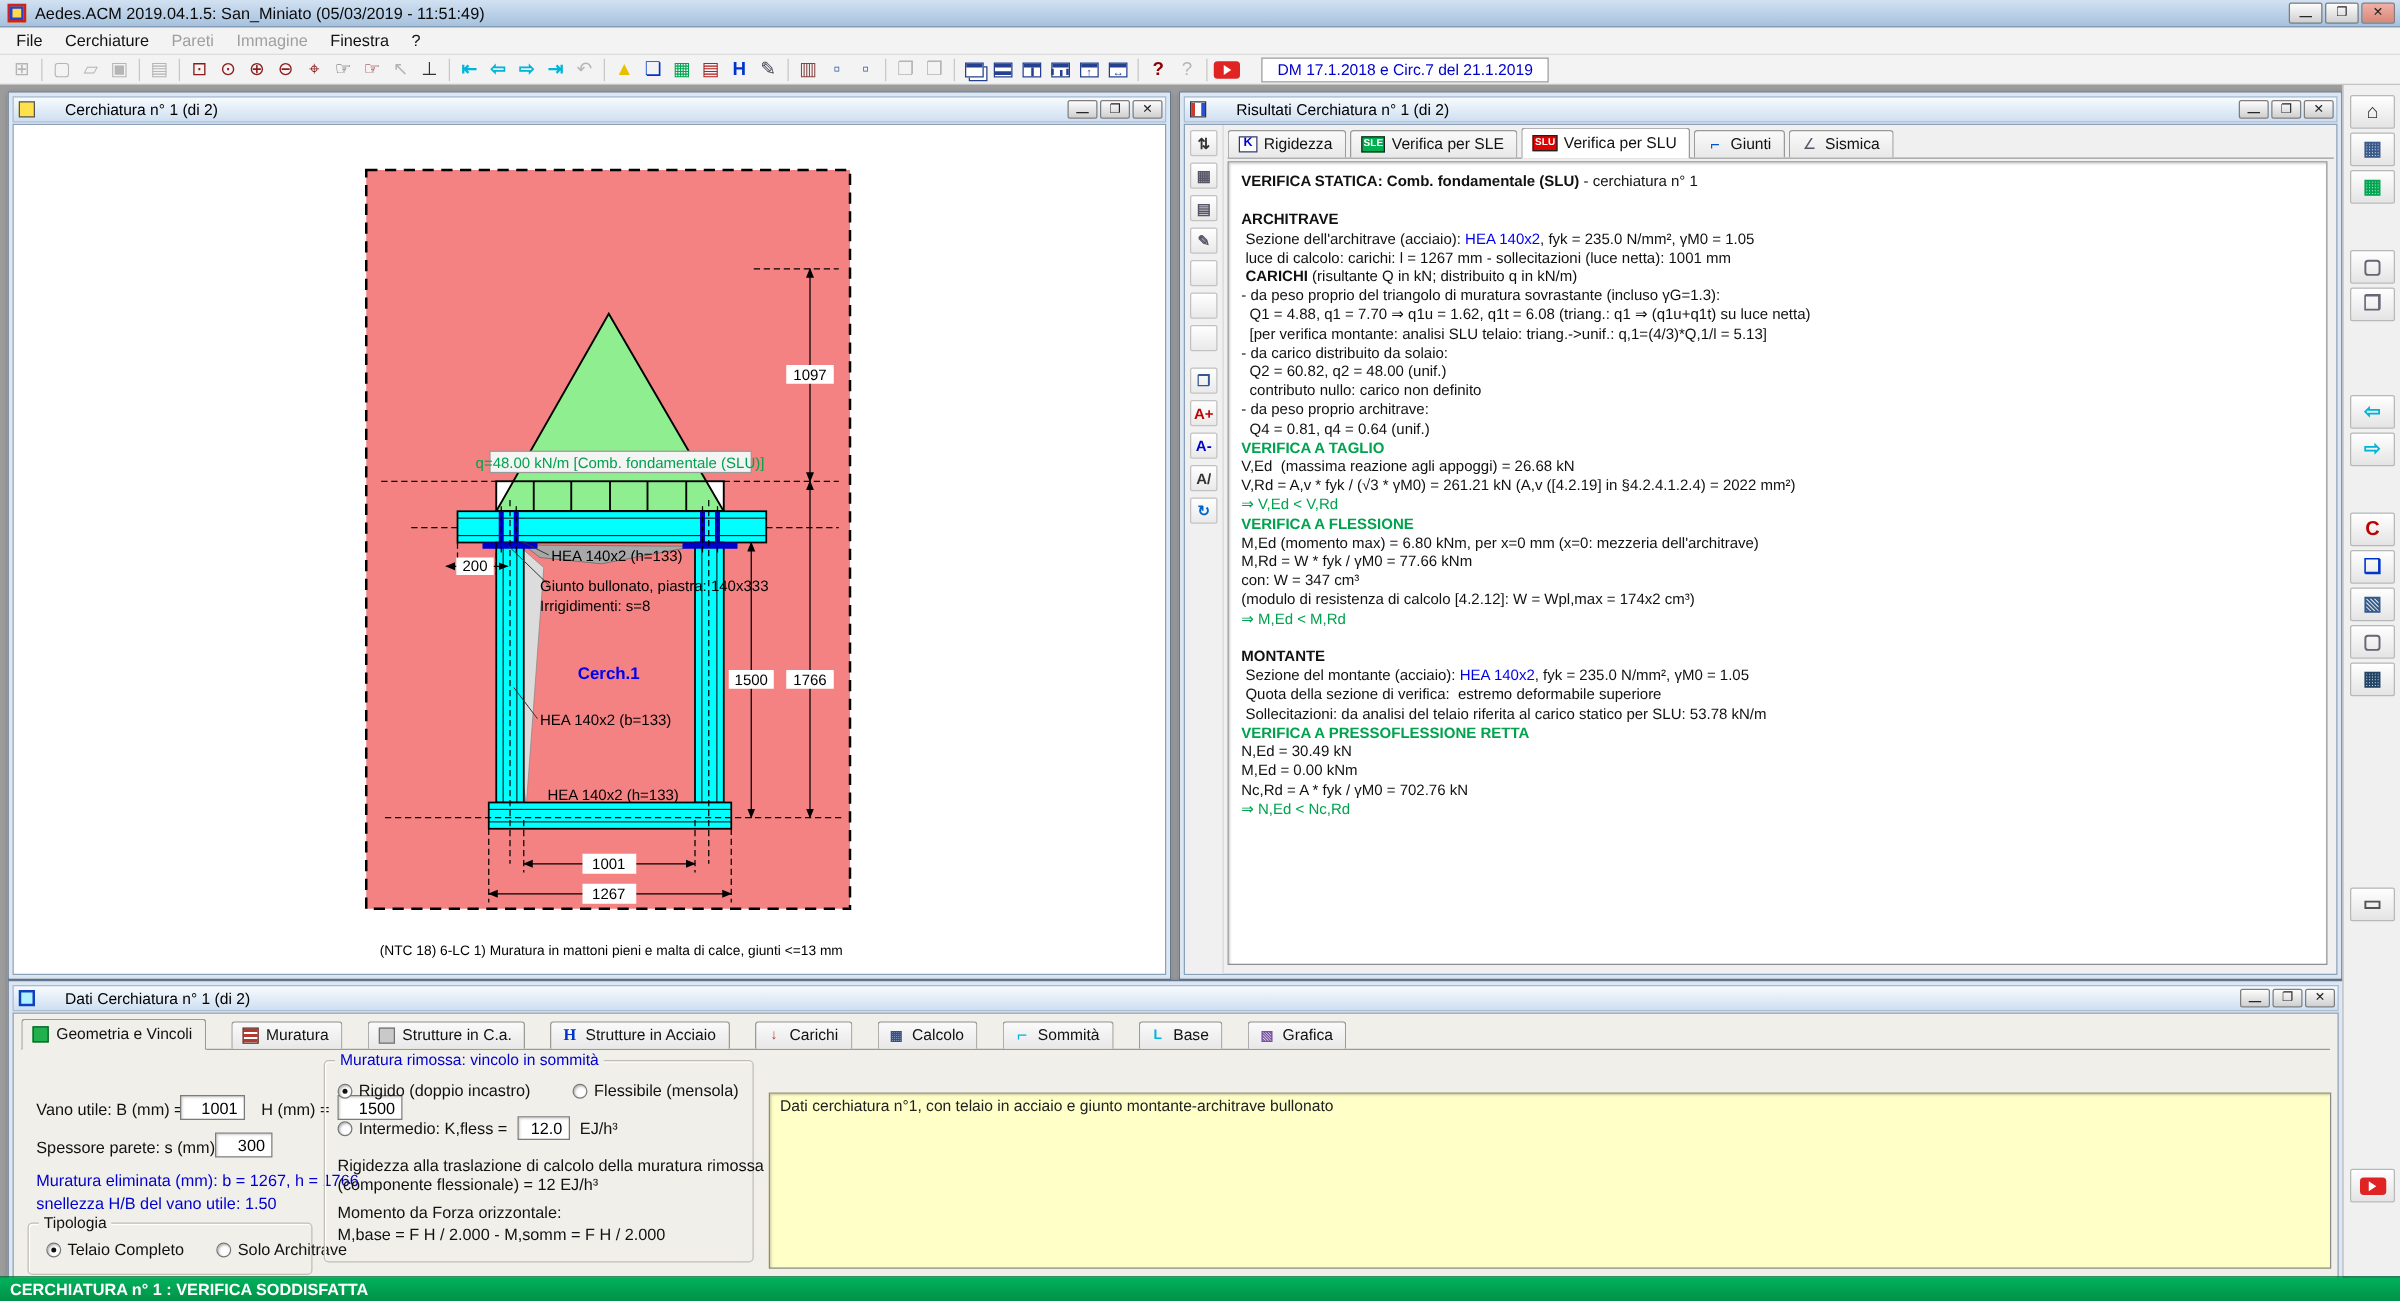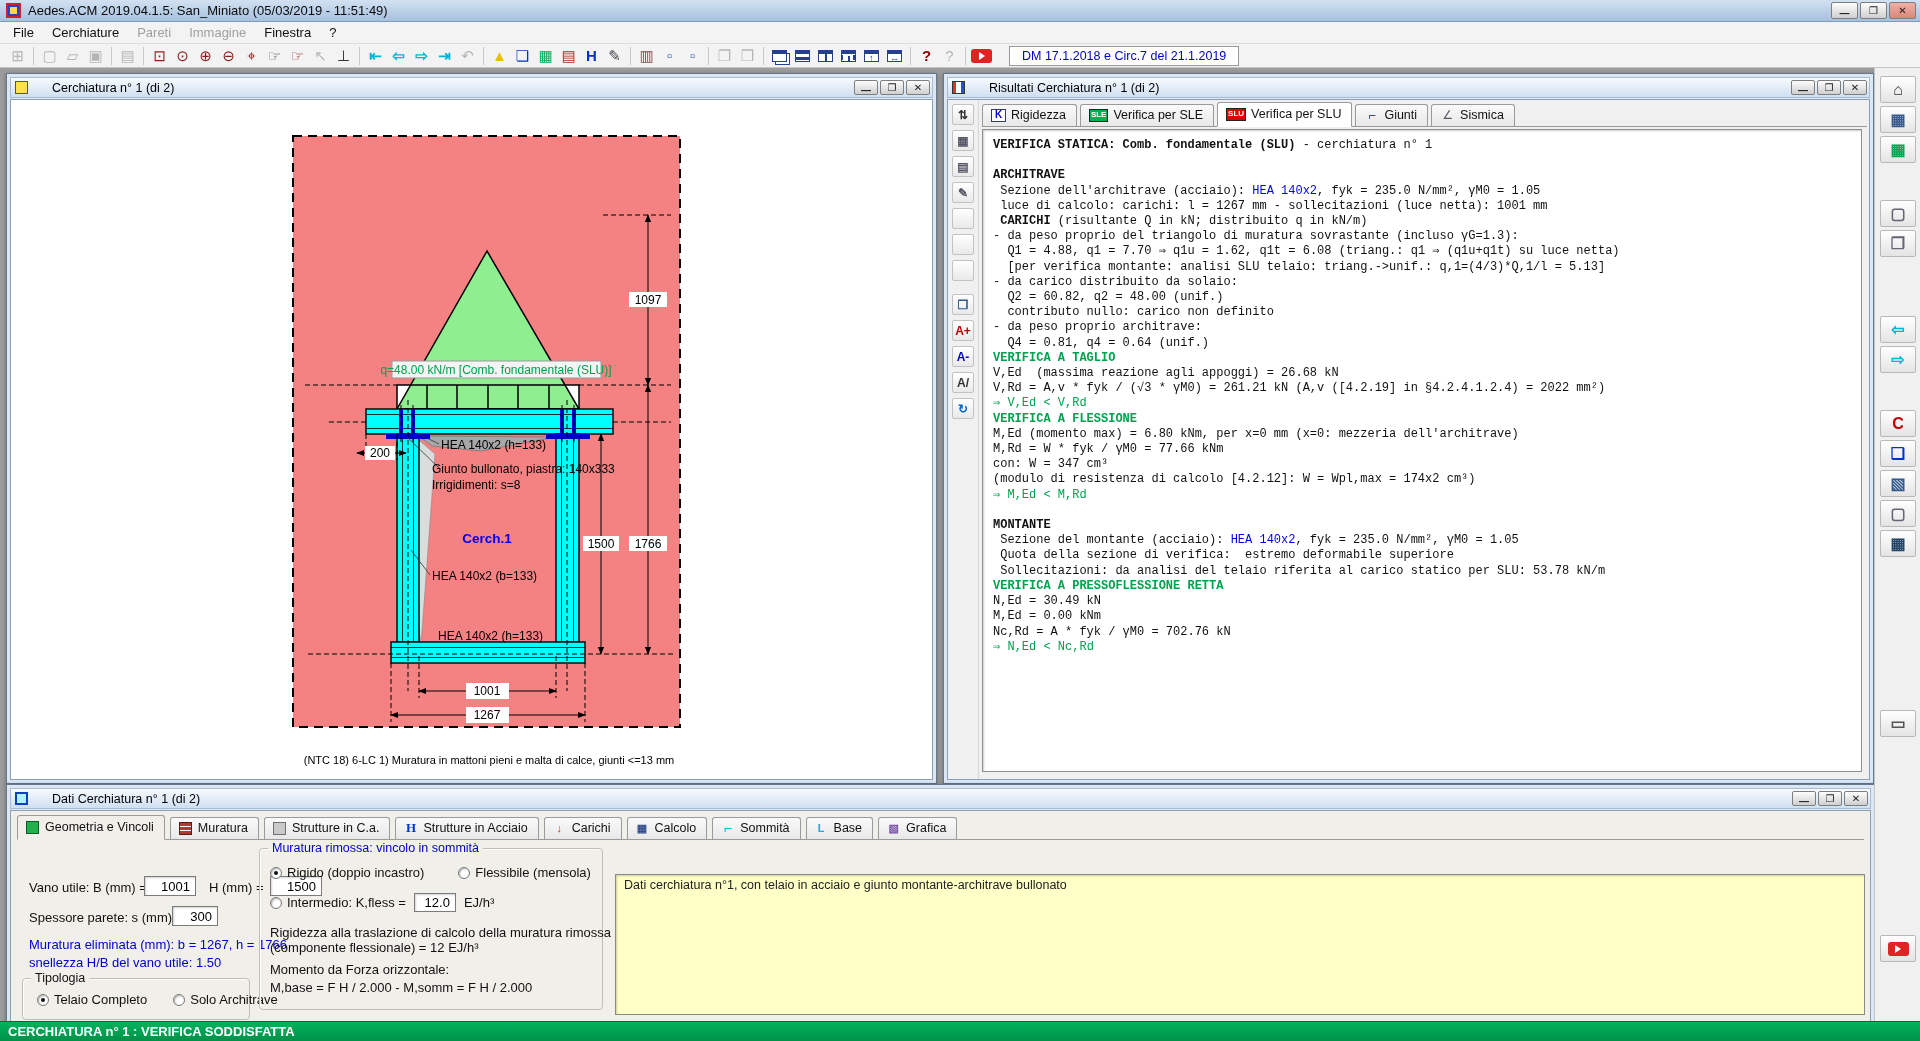--- a/index.html
+++ b/index.html
@@ -68,31 +68,31 @@
   .rtabs{position:absolute;left:34px;top:2px;right:2px;height:25px;display:flex;align-items:flex-end;border-bottom:1px solid #9a9a9a}
   .rtab{display:flex;align-items:center;gap:5px;padding:3px 10px 4px 8px;border:1px solid #9a9a9a;border-bottom:none;border-radius:3px 3px 0 0;background:linear-gradient(#fafafa,#e8e8e8);margin-right:3px;font-size:12.5px;height:22px}
   .rtab.active{background:#fff;height:25px;margin-bottom:-1px;border-bottom:1px solid #fff;font-weight:normal}
   .bdg{display:inline-flex;align-items:center;justify-content:center;min-width:15px;height:13px;font-size:9px;line-height:1}
   .bdg-k{color:#0000cc;border:1px solid #333a66;background:#fff;font-weight:bold;font-size:10px}
   .bdg-sle{background:#00b050;color:#fff;font-weight:bold;border:1px solid #222;font-size:8px;padding:0 1px}
   .bdg-slu{background:#e00000;color:#fff;font-weight:bold;border:1px solid #222;font-size:8px;padding:0 1px}
   .bdg-giunti{color:#0055cc;font-weight:bold;font-size:13px}
   .bdg-sismica{color:#556;font-size:12px}
   .results-panel{position:absolute;left:34px;top:29px;right:7px;bottom:7px;background:#fff;border:1px solid #8f8f8f;box-shadow:inset 1px 1px 2px rgba(0,0,0,.2);padding:8px 10px;overflow:hidden}
-  .tline{white-space:pre;font-family:Liberation Mono, monospace;font-size:12px;line-height:15.2px}
+  .tline{white-space:pre;font-family:Liberation Sans, sans-serif;font-size:12px;line-height:15.2px}
   .c-b{font-weight:bold}
   .c-bl{color:#0000ee}
   .c-g{color:#00a24e}
   .c-gb{color:#00a24e;font-weight:bold}
 
   
   #win-bottom{left:6px;top:784px;width:1869px;height:296px}
   #win-bottom .win-body{background:#f1efe9}
   .btabs{position:absolute;left:6px;top:4px;height:25px;display:flex;align-items:flex-end;border-bottom:1px solid #9a9a9a;right:6px}
-  .btab{display:flex;align-items:center;gap:6px;padding:3px 10px 4px 8px;border:1px solid #9a9a9a;border-bottom:none;border-radius:3px 3px 0 0;background:linear-gradient(#fafafa,#e8e8e8);margin-right:5px;font-size:12.5px;height:22px}
+  .btab{display:flex;align-items:center;gap:6px;padding:3px 10px 4px 8px;border:1px solid #9a9a9a;border-bottom:none;border-radius:3px 3px 0 0;background:linear-gradient(#fafafa,#e8e8e8);margin-right:20px;font-size:12.5px;height:22px}
   .btab.active{background:#f1efe9;height:25px;margin-bottom:-1px;border-bottom:1px solid #f1efe9}
   .bt-ico{width:13px;height:13px;display:inline-flex;align-items:center;justify-content:center;font-size:11px;font-weight:bold}
   .ti-geometry{background:#21b14c;border:1px solid #0a5c26}
   .ti-masonry{background:repeating-linear-gradient(#b03a2e 0 3px,#fff 3px 4px);border:1px solid #5c1a12}
   .ti-concrete{background:#c9c9c9;border:1px solid #707070}
   .ti-steel::before{content:"H";color:#0033cc;font-family:"Liberation Serif",serif;font-weight:bold;font-size:13px}
   .ti-loads::before{content:"↓";color:#c43a2a;font-weight:bold}
   .ti-calc::before{content:"▦";color:#334f8d}
   .ti-top::before{content:"⌐";color:#00b5d8;font-weight:bold;font-size:14px}
   .ti-base::before{content:"L";color:#00b5d8;font-weight:bold}

